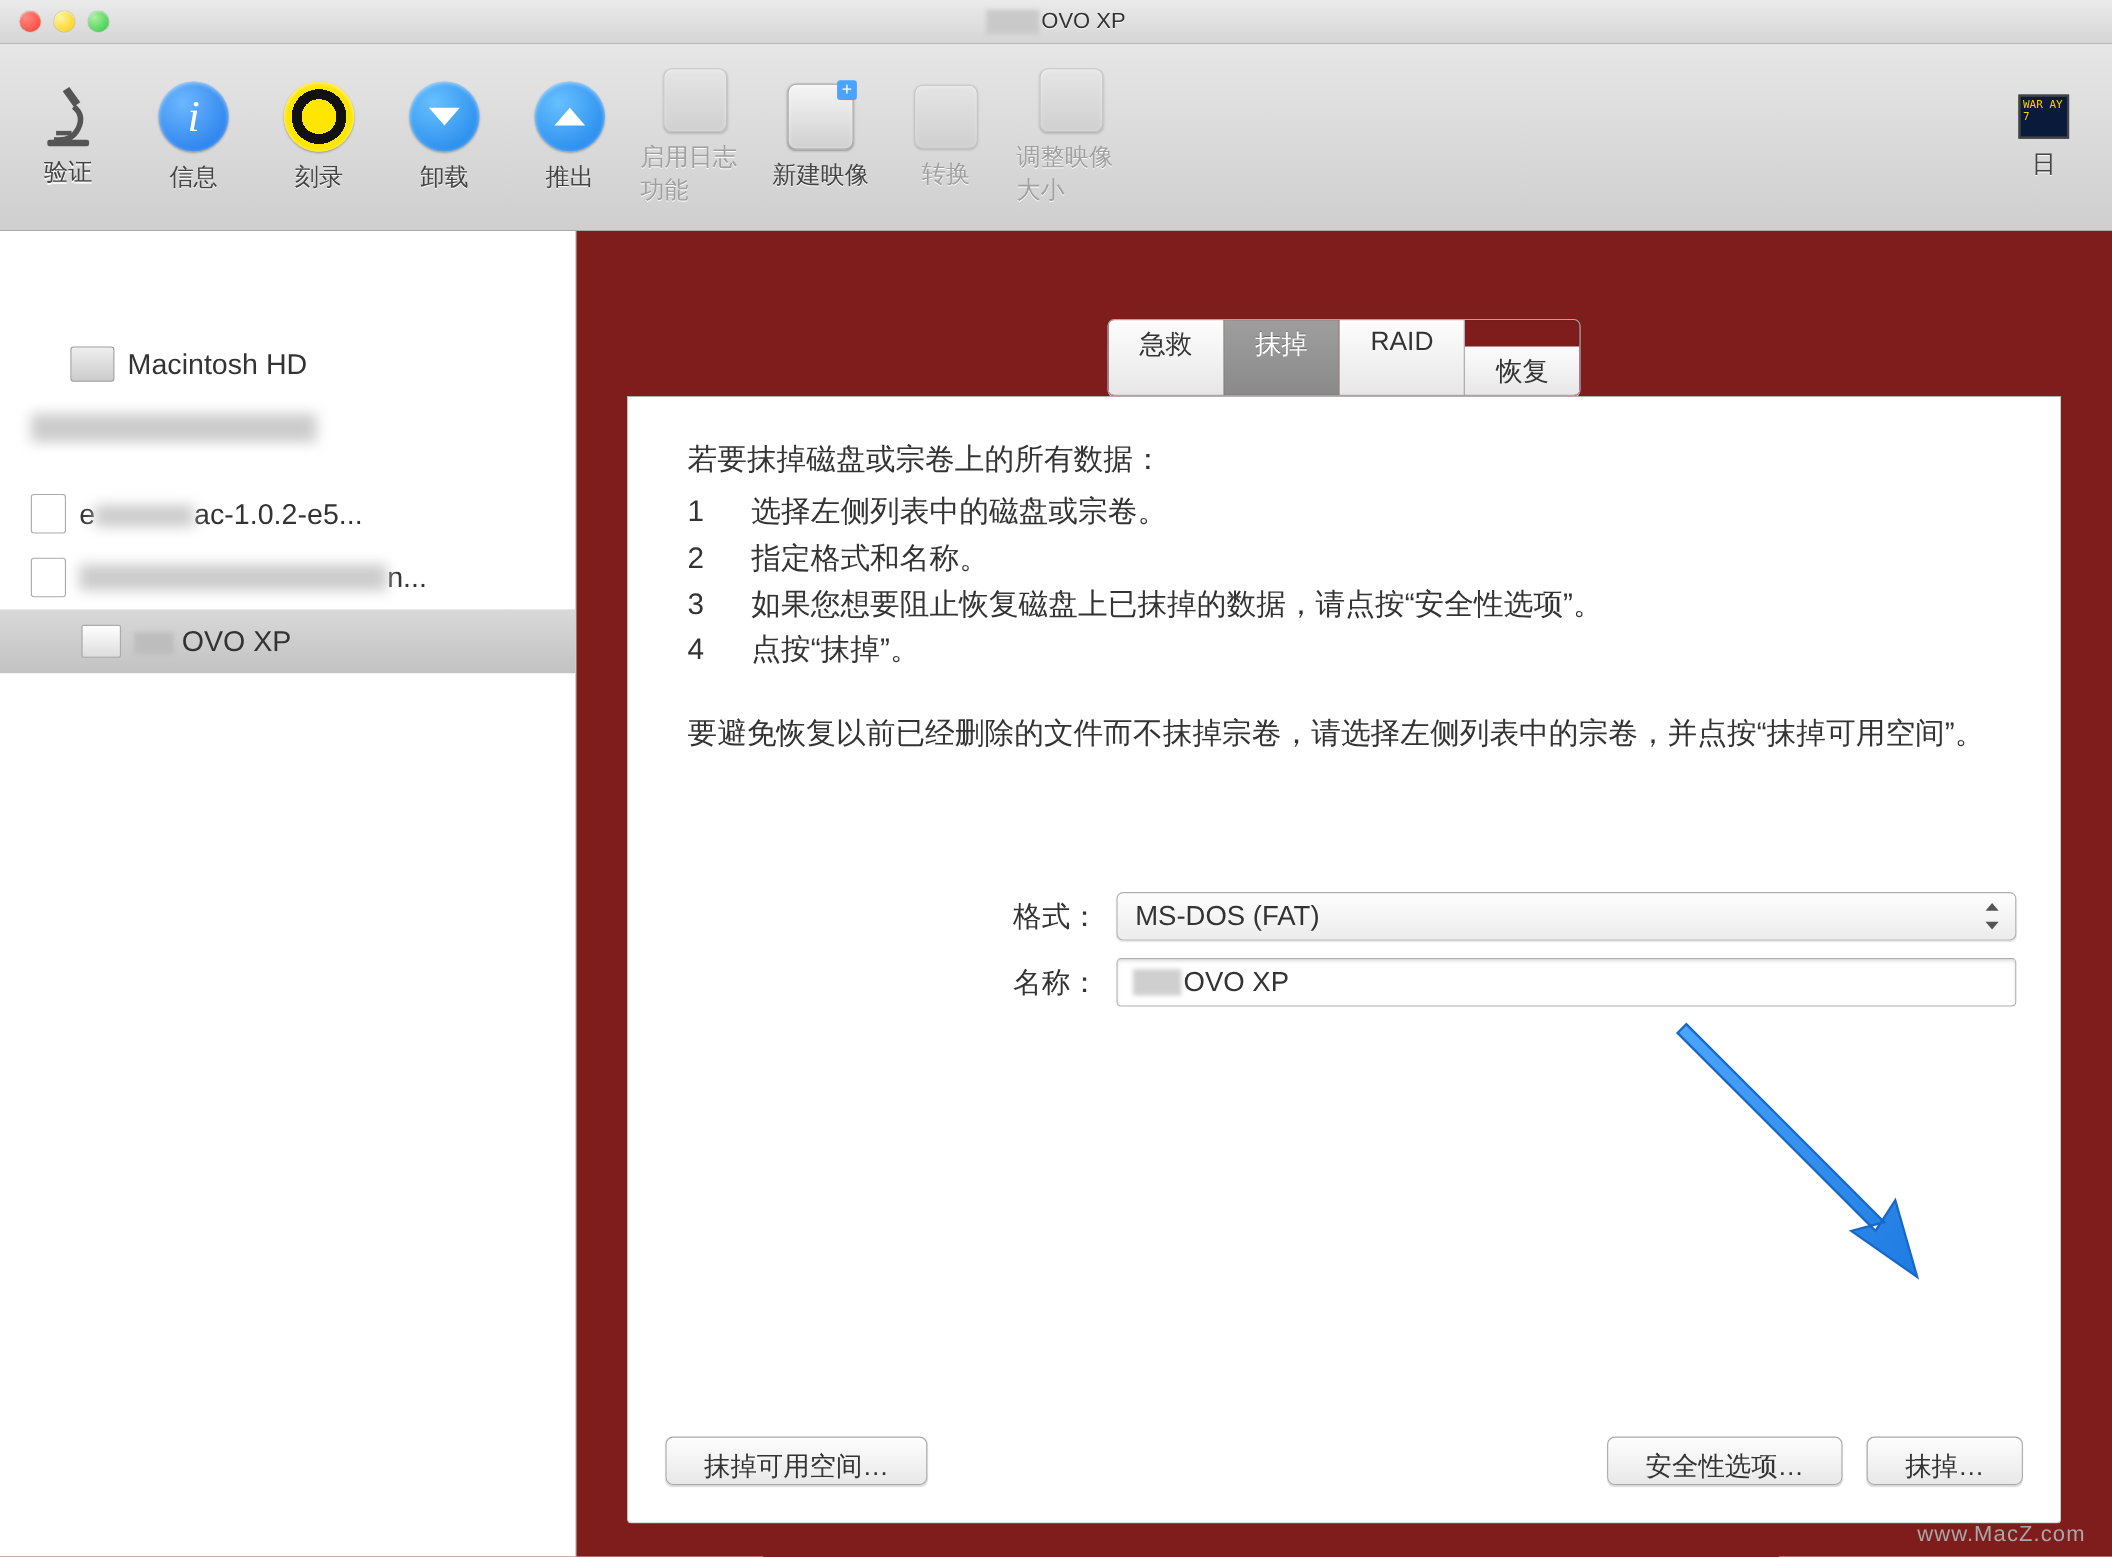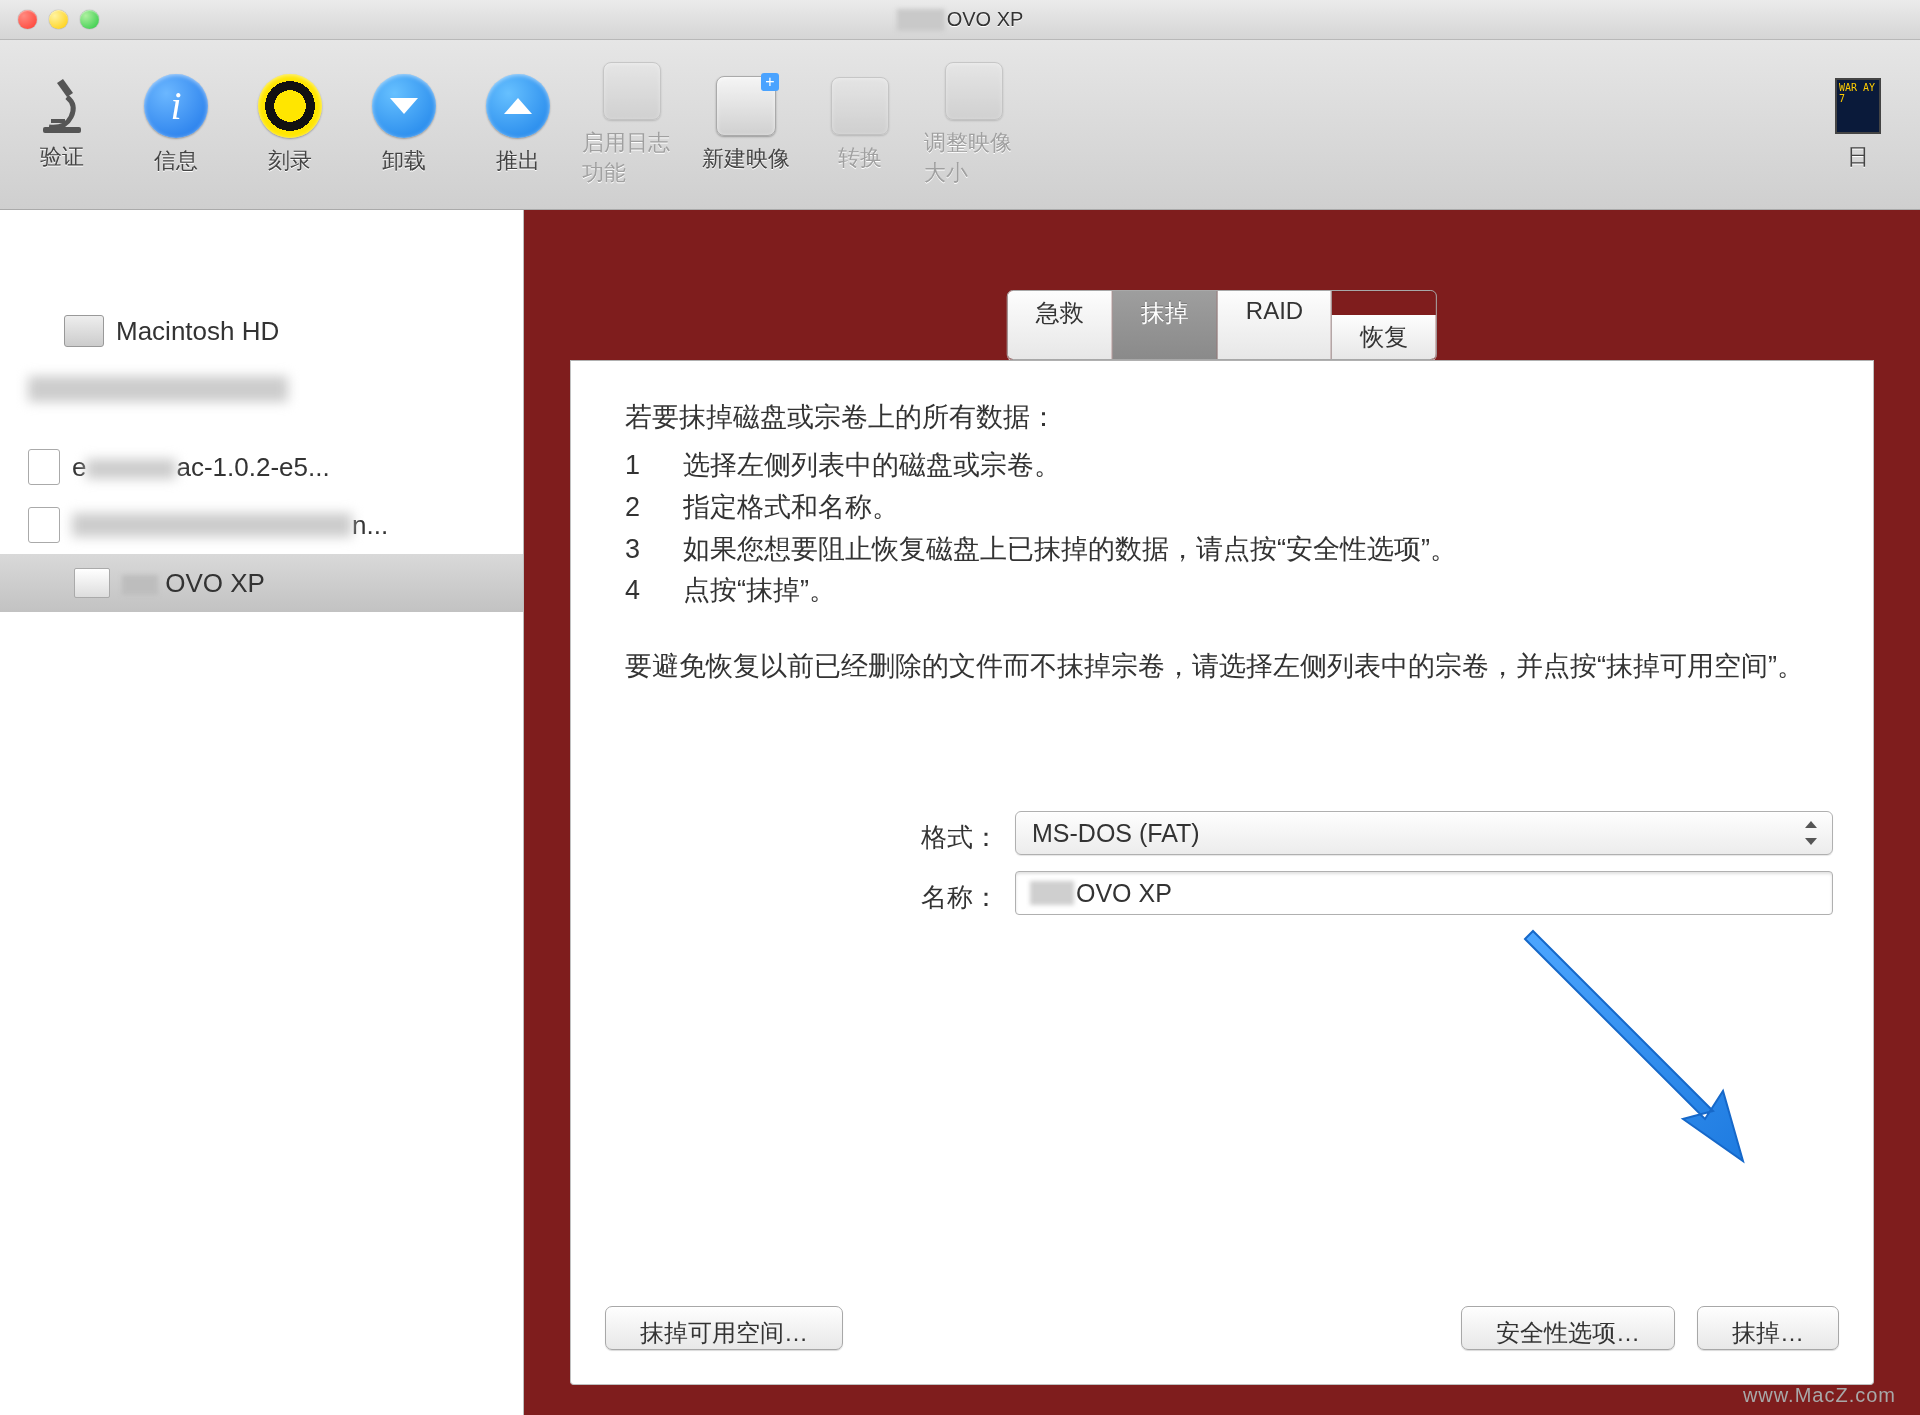--- a/index.html
+++ b/index.html
@@ -26,21 +26,21 @@
 .ic.arrow.down::before{border-top:16px solid #fff;}
 .ic.arrow.up::before{border-bottom:16px solid #fff;}
 .ic.disk{background:linear-gradient(#f5f5f5,#d0d0d0);border-radius:8px;border:1px solid #aaa;position:relative;width:60px;height:60px;}
 .ic.disk::after{content:"";position:absolute;right:-4px;top:-4px;width:18px;height:18px;background:#4aa3ff;border-radius:3px;}
 .ic.disk.plus::after{content:"+";color:#fff;font-size:16px;text-align:center;line-height:18px;}
 .ic.diskplain{background:linear-gradient(#e8e8e8,#c8c8c8);border-radius:8px;border:1px solid #b0b0b0;width:58px;height:58px;}
 .ic.diskplain.dis{opacity:.55;}
 .micro{width:56px;height:56px;display:flex;align-items:center;justify-content:center;}
 .micro svg{width:50px;height:58px;}
 .tool-right{margin-left:auto;display:flex;align-items:center;gap:10px;}
-.terminal{width:46px;height:56px;background:#0a1a3a;border:2px solid #444;color:#ffcc00;font-family:monospace;font-size:10px;line-height:1.1;padding:2px;overflow:hidden;}
+.terminal{width:46px;height:40px;background:#0a1a3a;border:2px solid #444;color:#ffcc00;font-family:monospace;font-size:10px;line-height:1.1;padding:2px;overflow:hidden;}
 
 .content{position:absolute;top:210px;bottom:0;left:0;right:0;display:flex;}
 .sidebar{width:524px;background:#fff;border-right:1px solid #bdbdbd;padding-top:92px;}
 .sidebar .row{height:58px;display:flex;align-items:center;padding-left:28px;font-size:26px;color:#333;}
 .sidebar .row.ind1{padding-left:64px;}
 .sidebar .row.ind2{padding-left:74px;}
 .sidebar .row.sel{background:linear-gradient(#d9d9d9,#c2c2c2);}
 .sidebar .row .dicon{width:40px;height:32px;background:linear-gradient(#e0e0e0,#b8b8b8);border:1px solid #999;border-radius:3px;margin-right:12px;flex-shrink:0;}
 .sidebar .row .dicon.int{background:linear-gradient(#eee,#ccc);}
 .sidebar .row .dicon.img{width:32px;height:36px;background:#fff;border:1px solid #aaa;}
@@ -56,21 +56,21 @@
 .tab.active{background:linear-gradient(#9e9e9e,#8a8a8a);color:#fff;text-shadow:0 -1px 0 rgba(0,0,0,.3);}
 
 .panel{position:absolute;top:150px;left:46px;right:46px;bottom:30px;border:1px solid #c0c0c0;border-top:1px solid #b0b0b0;border-radius:0 0 4px 4px;background:#fff;}
 .instr{padding:36px 54px 0 54px;font-size:27px;color:#333;line-height:1.55;}
 .instr ol{list-style:none;margin:6px 0 0 0;}
 .instr ol li{display:flex;}
 .instr ol li .n{width:58px;}
 .instr .para{margin-top:34px;}
 
 .form{position:absolute;top:450px;left:0;right:40px;}
-.form .frow{display:flex;align-items:flex-end;margin-bottom:16px;}
+.form .frow{display:flex;align-items:center;margin-bottom:16px;}
 .form .flabel{width:444px;text-align:right;font-size:26px;color:#333;padding-right:16px;}
 .form .fcontrol{flex:1;}
 .select{height:44px;background:linear-gradient(#fefefe,#ececec);border:1px solid #b0b0b0;border-radius:6px;display:flex;align-items:center;padding:0 16px;font-size:25px;color:#333;position:relative;box-shadow:inset 0 1px 0 #fff,0 1px 1px rgba(0,0,0,.1);}
 .select .chev{position:absolute;right:12px;top:50%;transform:translateY(-50%);width:18px;height:24px;}
 .select .chev::before,.select .chev::after{content:"";position:absolute;left:3px;width:0;height:0;border-left:6px solid transparent;border-right:6px solid transparent;}
 .select .chev::before{top:0;border-bottom:7px solid #555;}
 .select .chev::after{bottom:0;border-top:7px solid #555;}
 .tinput{height:44px;width:100%;border:1px solid #b0b0b0;border-radius:4px;padding:0 14px;font-size:25px;color:#333;box-shadow:inset 0 2px 3px rgba(0,0,0,.12);display:flex;align-items:center;}
 .tinput .inobs{display:inline-block;width:44px;height:24px;background:#cfcfcf;filter:blur(2px);margin-right:2px;}
 

